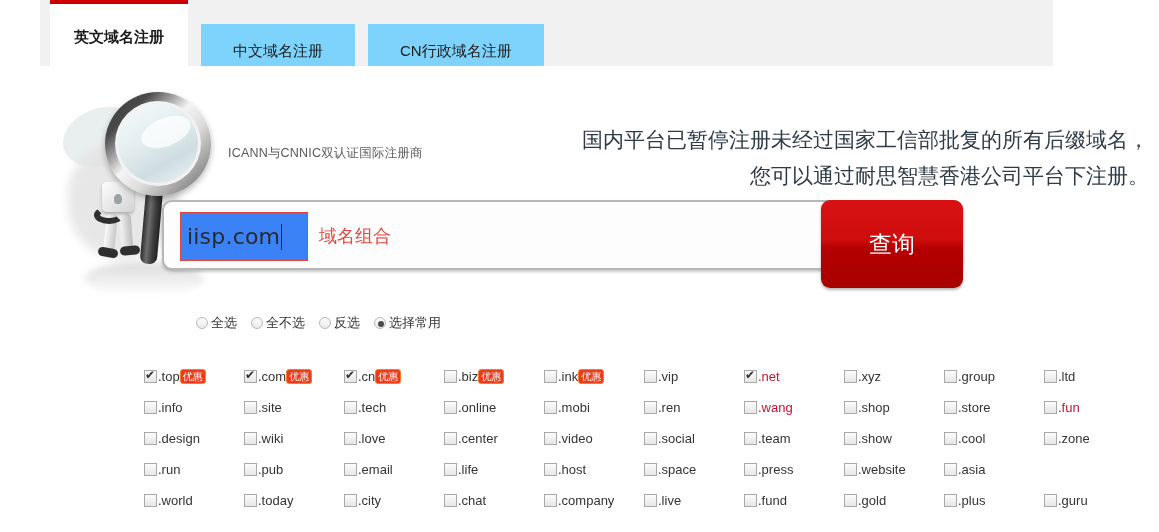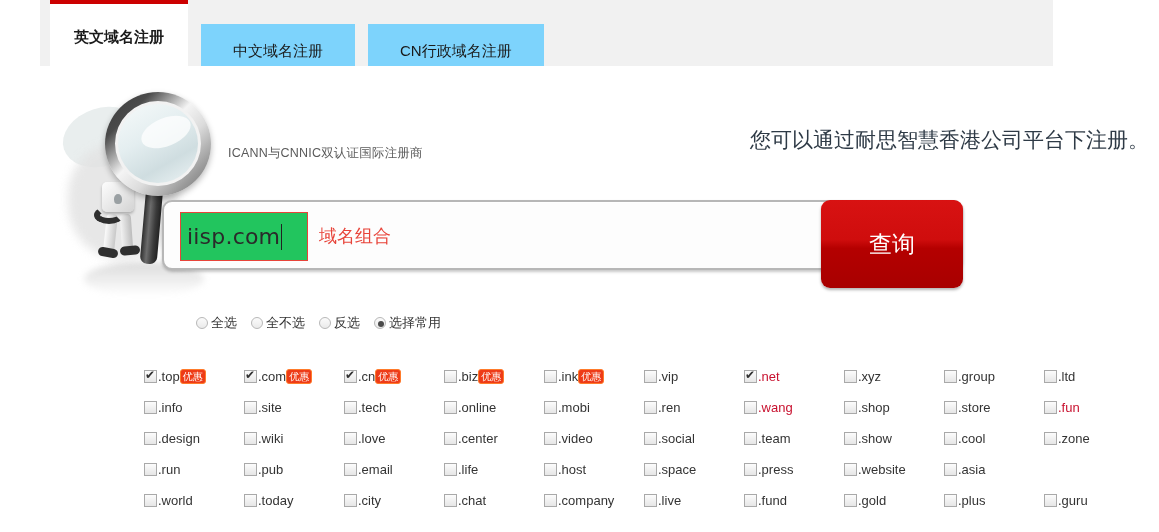--- a/index.html
+++ b/index.html
@@ -218,21 +218,21 @@
     background: #fdfdfd;
     border: 2px solid #b7b7b7;
     border-radius: 10px;
     box-shadow: 0 2px 3px rgba(0,0,0,.22), inset 0 1px 0 #ffffff;
   }
   .input-field {
     position: absolute;
     left: 16px; top: 10px;
     width: 128px; height: 49px;
     border: 1px solid #e8443a;
-    background: #22c55e;
+    background: #3b82f6;
     display: flex;
     align-items: center;
     padding: 0 6px;
   }
   .input-value {
     font-size: 22px;
     color: #2a2a2a;
     font-family: "DejaVu Sans", "Liberation Sans", sans-serif;
     letter-spacing: .2px;
   }
@@ -373,20 +373,21 @@
       <div class="glass-ring">
         <div class="glass-inner">
           <div class="glass-gleam"></div>
         </div>
       </div>
     </div>
 
     <div class="icann">ICANN与CNNIC双认证国际注册商</div>
 
     <div class="headline">
+      <div>国内平台已暂停注册未经过国家工信部批复的所有后缀域名，</div>
       <div>您可以通过耐思智慧香港公司平台下注册。</div>
     </div>
 
     <div class="searchwrap">
       <div class="searchbox">
         <div class="input-field">
           <span class="input-value">iisp.com</span>
             <span class="caret"></span>
         </div>
         <div class="combo-label">域名组合</div>

